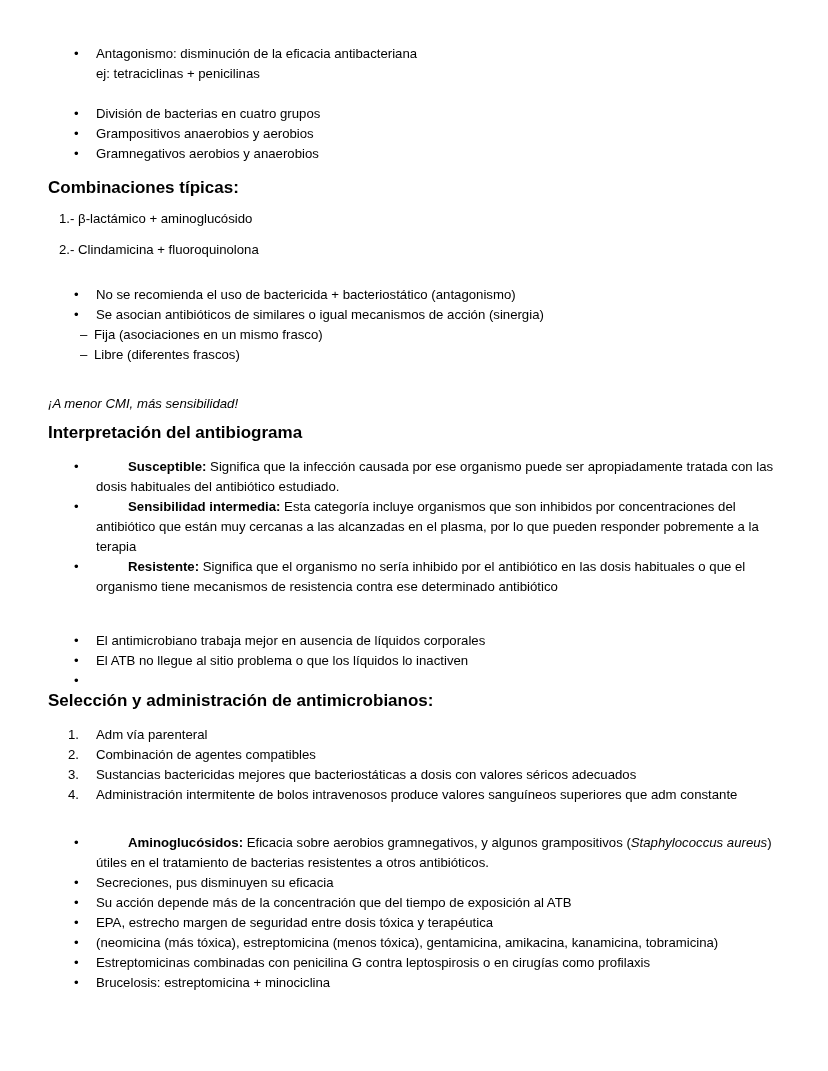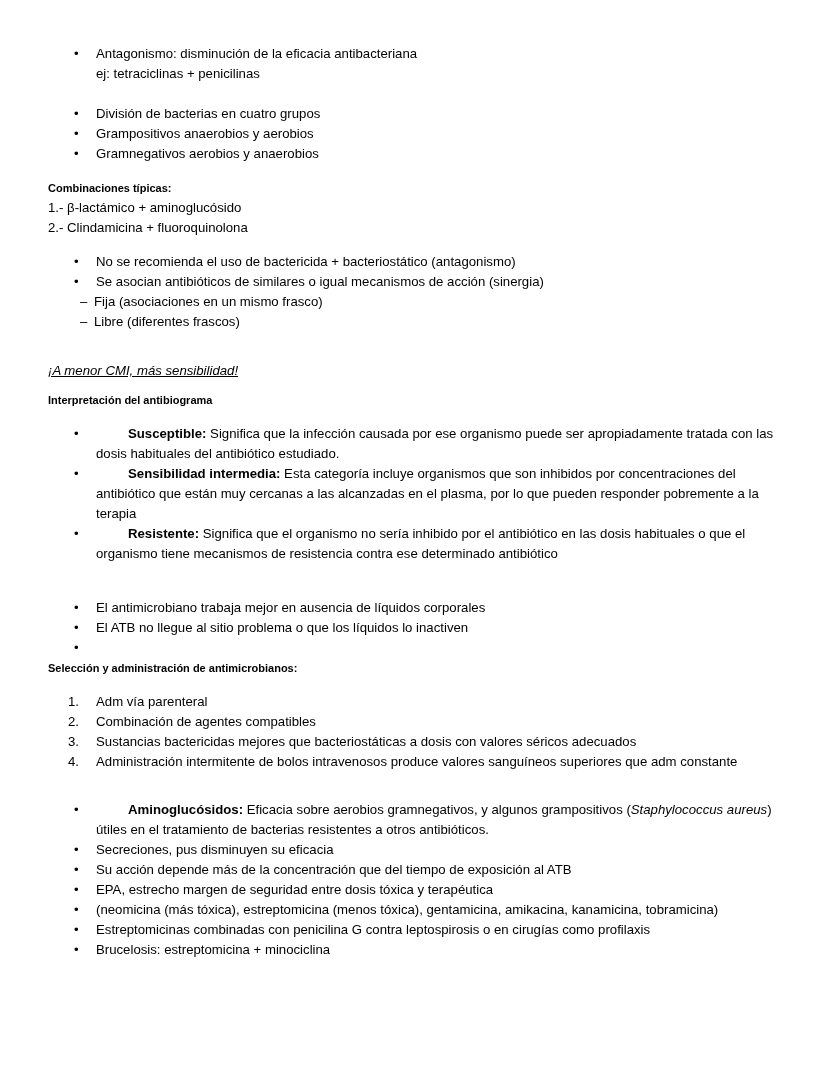--- a/index.html
+++ b/index.html
@@ -20,37 +20,36 @@
   .page {
     box-sizing: border-box;
     width: 828px;
     height: 1071px;
     padding: 44px 43px 0 48px;
     background: #ffffff;
   }
 
   .heading {
     font-weight: bold;
-    font-size: 11px;
+    font-size: 17px;
     line-height: 20px;
     margin: 0;
   }
 
   .plain {
     font-size: 13.2px;
     line-height: 20px;
-    margin: 0;
+    margin: 11px;
   }
 
   .italic-note {
     font-style: italic;
     font-size: 13.2px;
     line-height: 20px;
     margin: 0;
-    text-decoration: underline;
   }
 
   
   ul.bullets {
     list-style: none;
     margin: 0;
     padding: 0;
   }
   ul.bullets > li {
     position: relative;

